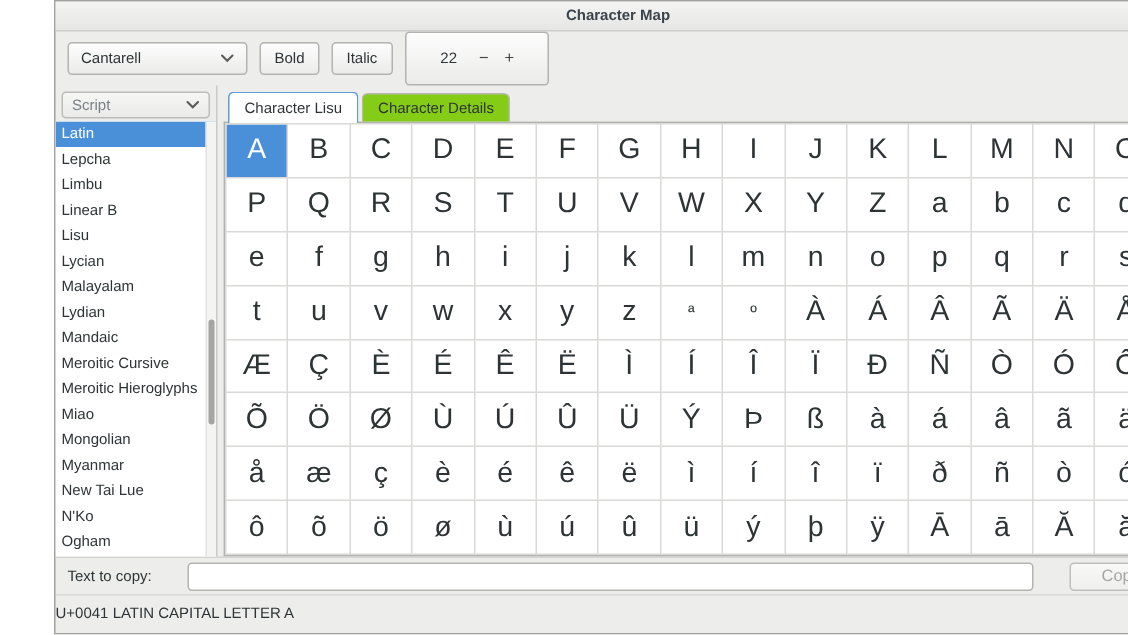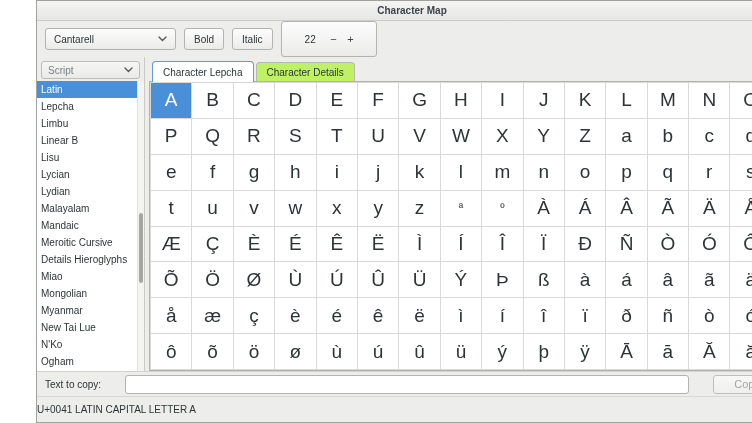--- a/index.html
+++ b/index.html
@@ -15,21 +15,21 @@
               display:flex; align-items:center; justify-content:center; }
   .title { font-size:10px; font-weight:700; color:#3b444c; }
   .close-btn { position:absolute; right:7px; top:0; height:100%; display:flex;
                align-items:center; font-size:12px; font-weight:700; color:#4d5459; cursor:default; }
 
   
   .toolbar { flex:0 0 28px; display:flex; align-items:center; padding:0 8px; gap:8px; }
   .control { height:22px; background:linear-gradient(#fdfdfd,#ebebea);
              border:1px solid #b3b3b0; border-radius:3px; font-size:10px;
              display:flex; align-items:center; color:#2e3436; }
-  .font-combo { width:131px; justify-content:space-between; padding:0 8px; }
+  .font-combo { width:120px; justify-content:space-between; padding:0 8px; }
   .tbtn { padding:0 9px; }
   .spinbox { padding:17px; overflow:hidden; }
   .spin-entry { width:26px; height:100%; background:#fff; display:flex; align-items:center; padding-left:6px; }
   .spin-seg { width:17px; height:100%; display:flex; align-items:center; justify-content:center;
               border-left:1px solid #b3b3b0; background:linear-gradient(#fdfdfd,#ebebea); font-size:11px; color:#444; }
 
   
   .main { flex:1; display:flex; min-height:0; }
 
   .sidebar { flex:0 0 108px; display:flex; flex-direction:column; border-right:1px solid #c9c9c7; }
@@ -43,21 +43,21 @@
   .side-scrollbar { position:absolute; top:0; right:0; bottom:0; width:7px;
                     background:#f4f4f3; border-left:1px solid #e2e2e0; }
   .side-thumb { position:absolute; left:1px; right:1px; top:132px; height:70px;
                 background:#a5a5a3; border-radius:3px; }
 
   .content { flex:1; display:flex; flex-direction:column; min-width:0; padding:0 2px 0 4px; }
   .tabbar { flex:0 0 24px; display:flex; align-items:flex-end; padding-left:3px; position:relative; z-index:2; }
   .tab { font-size:10px; padding:0 10px; display:flex; align-items:center; border-radius:4px 4px 0 0; }
   .tab.active { height:21px; background:#fff; border:1px solid #5e9ed6; border-bottom:none;
                 margin-bottom:-1px; position:relative; z-index:3; }
-  .tab.inactive { height:19px; background:#bef264; border:1px solid #b8b8b6; border-bottom:none; margin-left:2px; }
+  .tab.inactive { height:19px; background:#84cc16; border:1px solid #b8b8b6; border-bottom:none; margin-left:2px; }
 
   .gridpanel { flex:1; background:#fff; border:1px solid #b1b1af; display:flex; min-height:0; }
   table.chargrid { flex:1; border-collapse:collapse; table-layout:fixed; width:100%; height:100%; }
   table.chargrid td { border:1px solid #d9d9d7; text-align:center; vertical-align:middle;
                       font-size:19px; color:#2e3436; cursor:default; }
   table.chargrid td.small-sup { font-size:12px; }
   table.chargrid td.selected { background:#4a90d9; color:#fff; }
   .grid-scrollbar { flex:0 0 12px; background:#f4f4f3; border-left:1px solid #dcdcda; position:relative; }
   .grid-thumb { position:absolute; top:2px; left:2px; right:2px; height:48px;
                 background:#a5a5a3; border-radius:3px; }
@@ -119,37 +119,37 @@
       <div class="script-list">
         <div class="side-scrollbar">
           <div class="side-thumb"></div>
         </div>
       <div class="script-item selected">Latin</div>
           <div class="script-item">Lepcha</div>
           <div class="script-item">Limbu</div>
           <div class="script-item">Linear B</div>
           <div class="script-item">Lisu</div>
           <div class="script-item">Lycian</div>
+          <div class="script-item">Malayalam</div>
           <div class="script-item">Lydian</div>
-          <div class="script-item">Malayalam</div>
           <div class="script-item">Mandaic</div>
           <div class="script-item">Meroitic Cursive</div>
-          <div class="script-item">Details Hieroglyphs</div>
+          <div class="script-item">Meroitic Hieroglyphs</div>
           <div class="script-item">Miao</div>
           <div class="script-item">Mongolian</div>
           <div class="script-item">Myanmar</div>
           <div class="script-item">New Tai Lue</div>
           <div class="script-item">N'Ko</div>
           <div class="script-item">Ogham</div>
         </div>
     </div>
 
     <div class="content">
       <div class="tabbar">
-        <div class="tab active">Character Lepcha</div>
+        <div class="tab active">Character Lisu</div>
         <div class="tab inactive">Character Details</div>
       </div>
       <div class="gridpanel">
         <table class="chargrid">
           <tbody>
               <tr>
                 <td class="selected">A</td>
                 <td>B</td>
                 <td>C</td>
                 <td>D</td>

